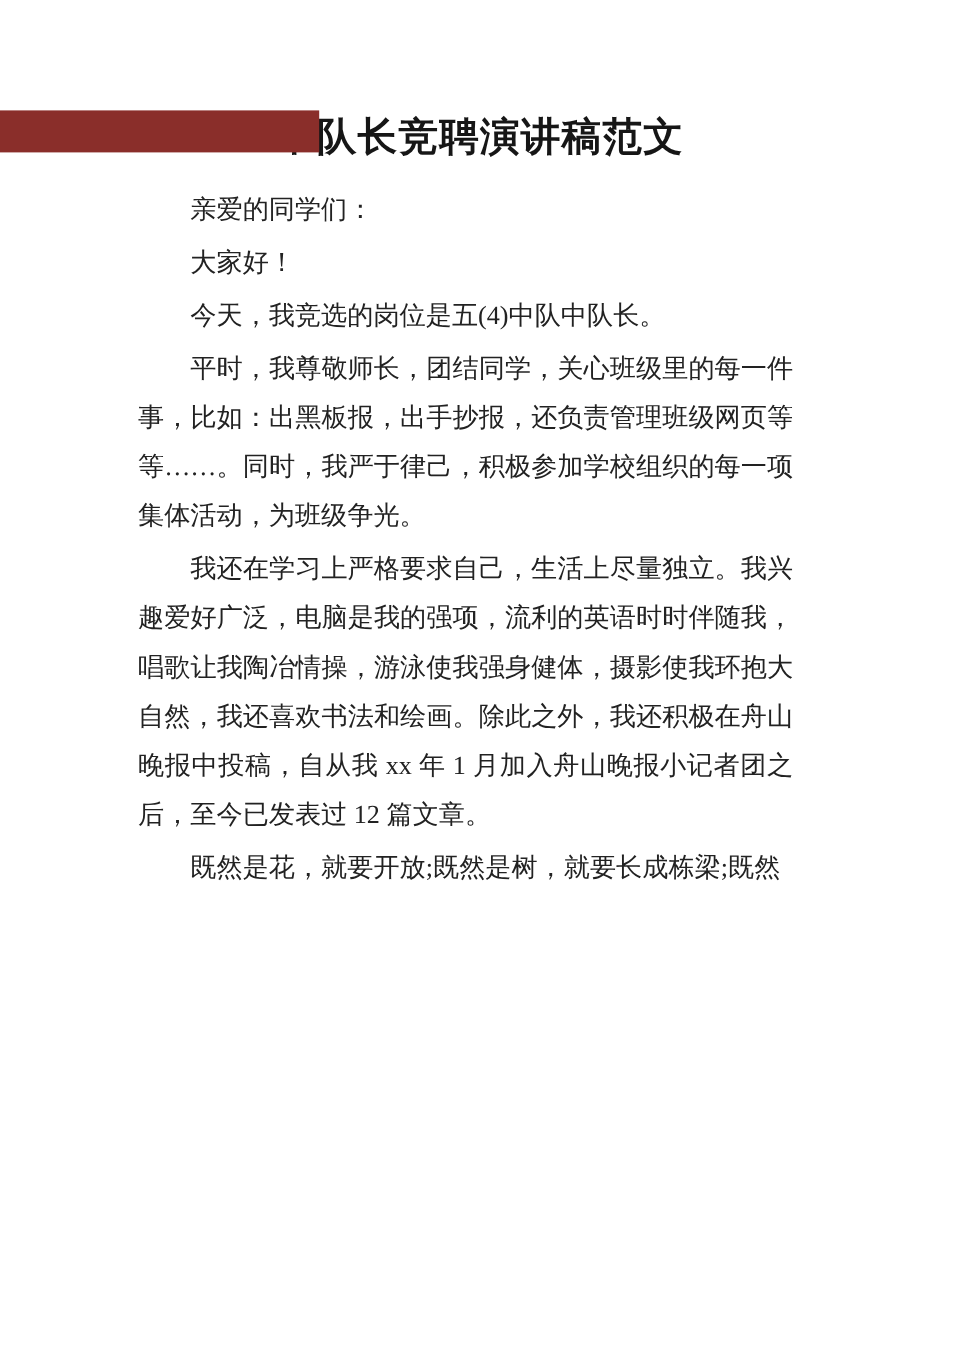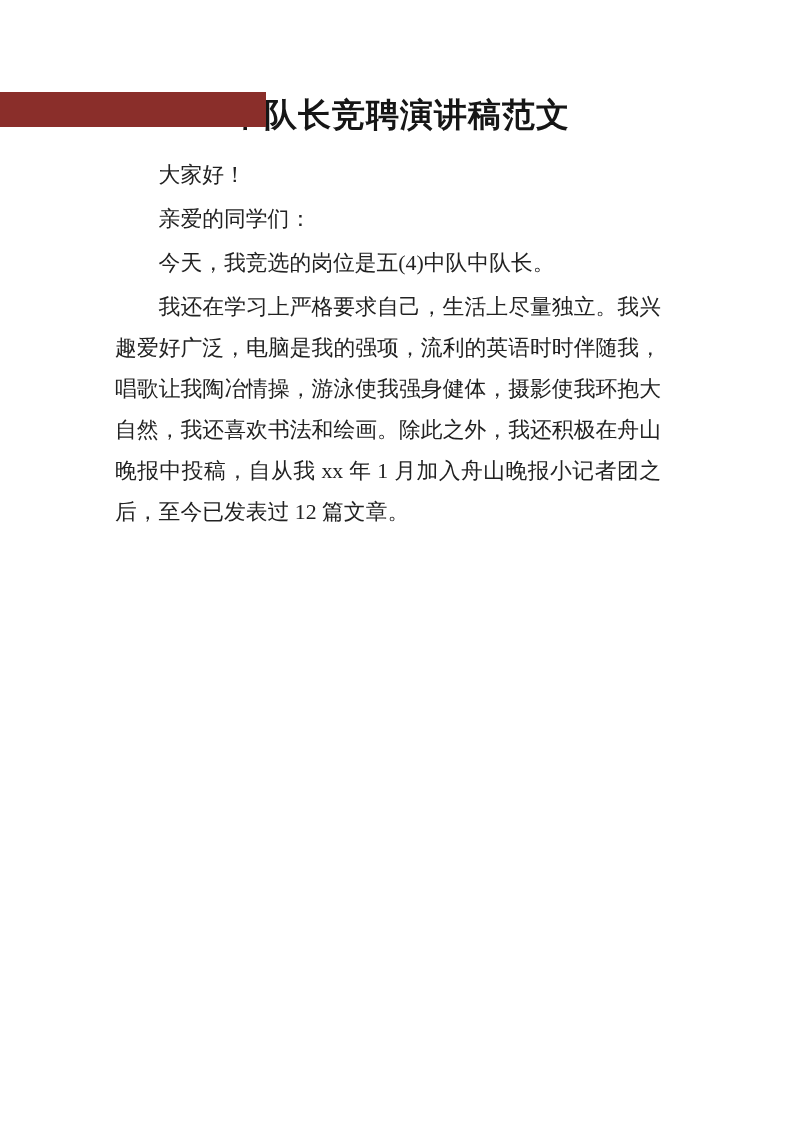--- a/index.html
+++ b/index.html
@@ -54,19 +54,21 @@
 </head>
 <body>
 
 <div class="page">
 
   <div class="color-bar-top" style="background: rgb(138, 46, 42);"></div>
 
   <h1 class="doc-title">中队长竞聘演讲稿范文</h1>
 
   <div class="doc-body">
+      <p class="para">亲爱的同学们：</p>
       <p class="para">大家好！</p>
-      <p class="para">亲爱的同学们：</p>
       <p class="para">今天，我竞选的岗位是五(4)中队中队长。</p>
+      <p class="para">平时，我尊敬师长，团结同学，关心班级里的每一件事，比如：出黑板报，出手抄报，还负责管理班级网页等等……。同时，我严于律己，积极参加学校组织的每一项集体活动，为班级争光。</p>
       <p class="para">我还在学习上严格要求自己，生活上尽量独立。我兴趣爱好广泛，电脑是我的强项，流利的英语时时伴随我，唱歌让我陶冶情操，游泳使我强身健体，摄影使我环抱大自然，我还喜欢书法和绘画。除此之外，我还积极在舟山晚报中投稿，自从我 xx 年 1 月加入舟山晚报小记者团之后，至今已发表过 12 篇文章。</p>
+      <p class="para">既然是花，就要开放;既然是树，就要长成栋梁;既然</p>
     </div>
 
 </div>
 
 </body></html>

